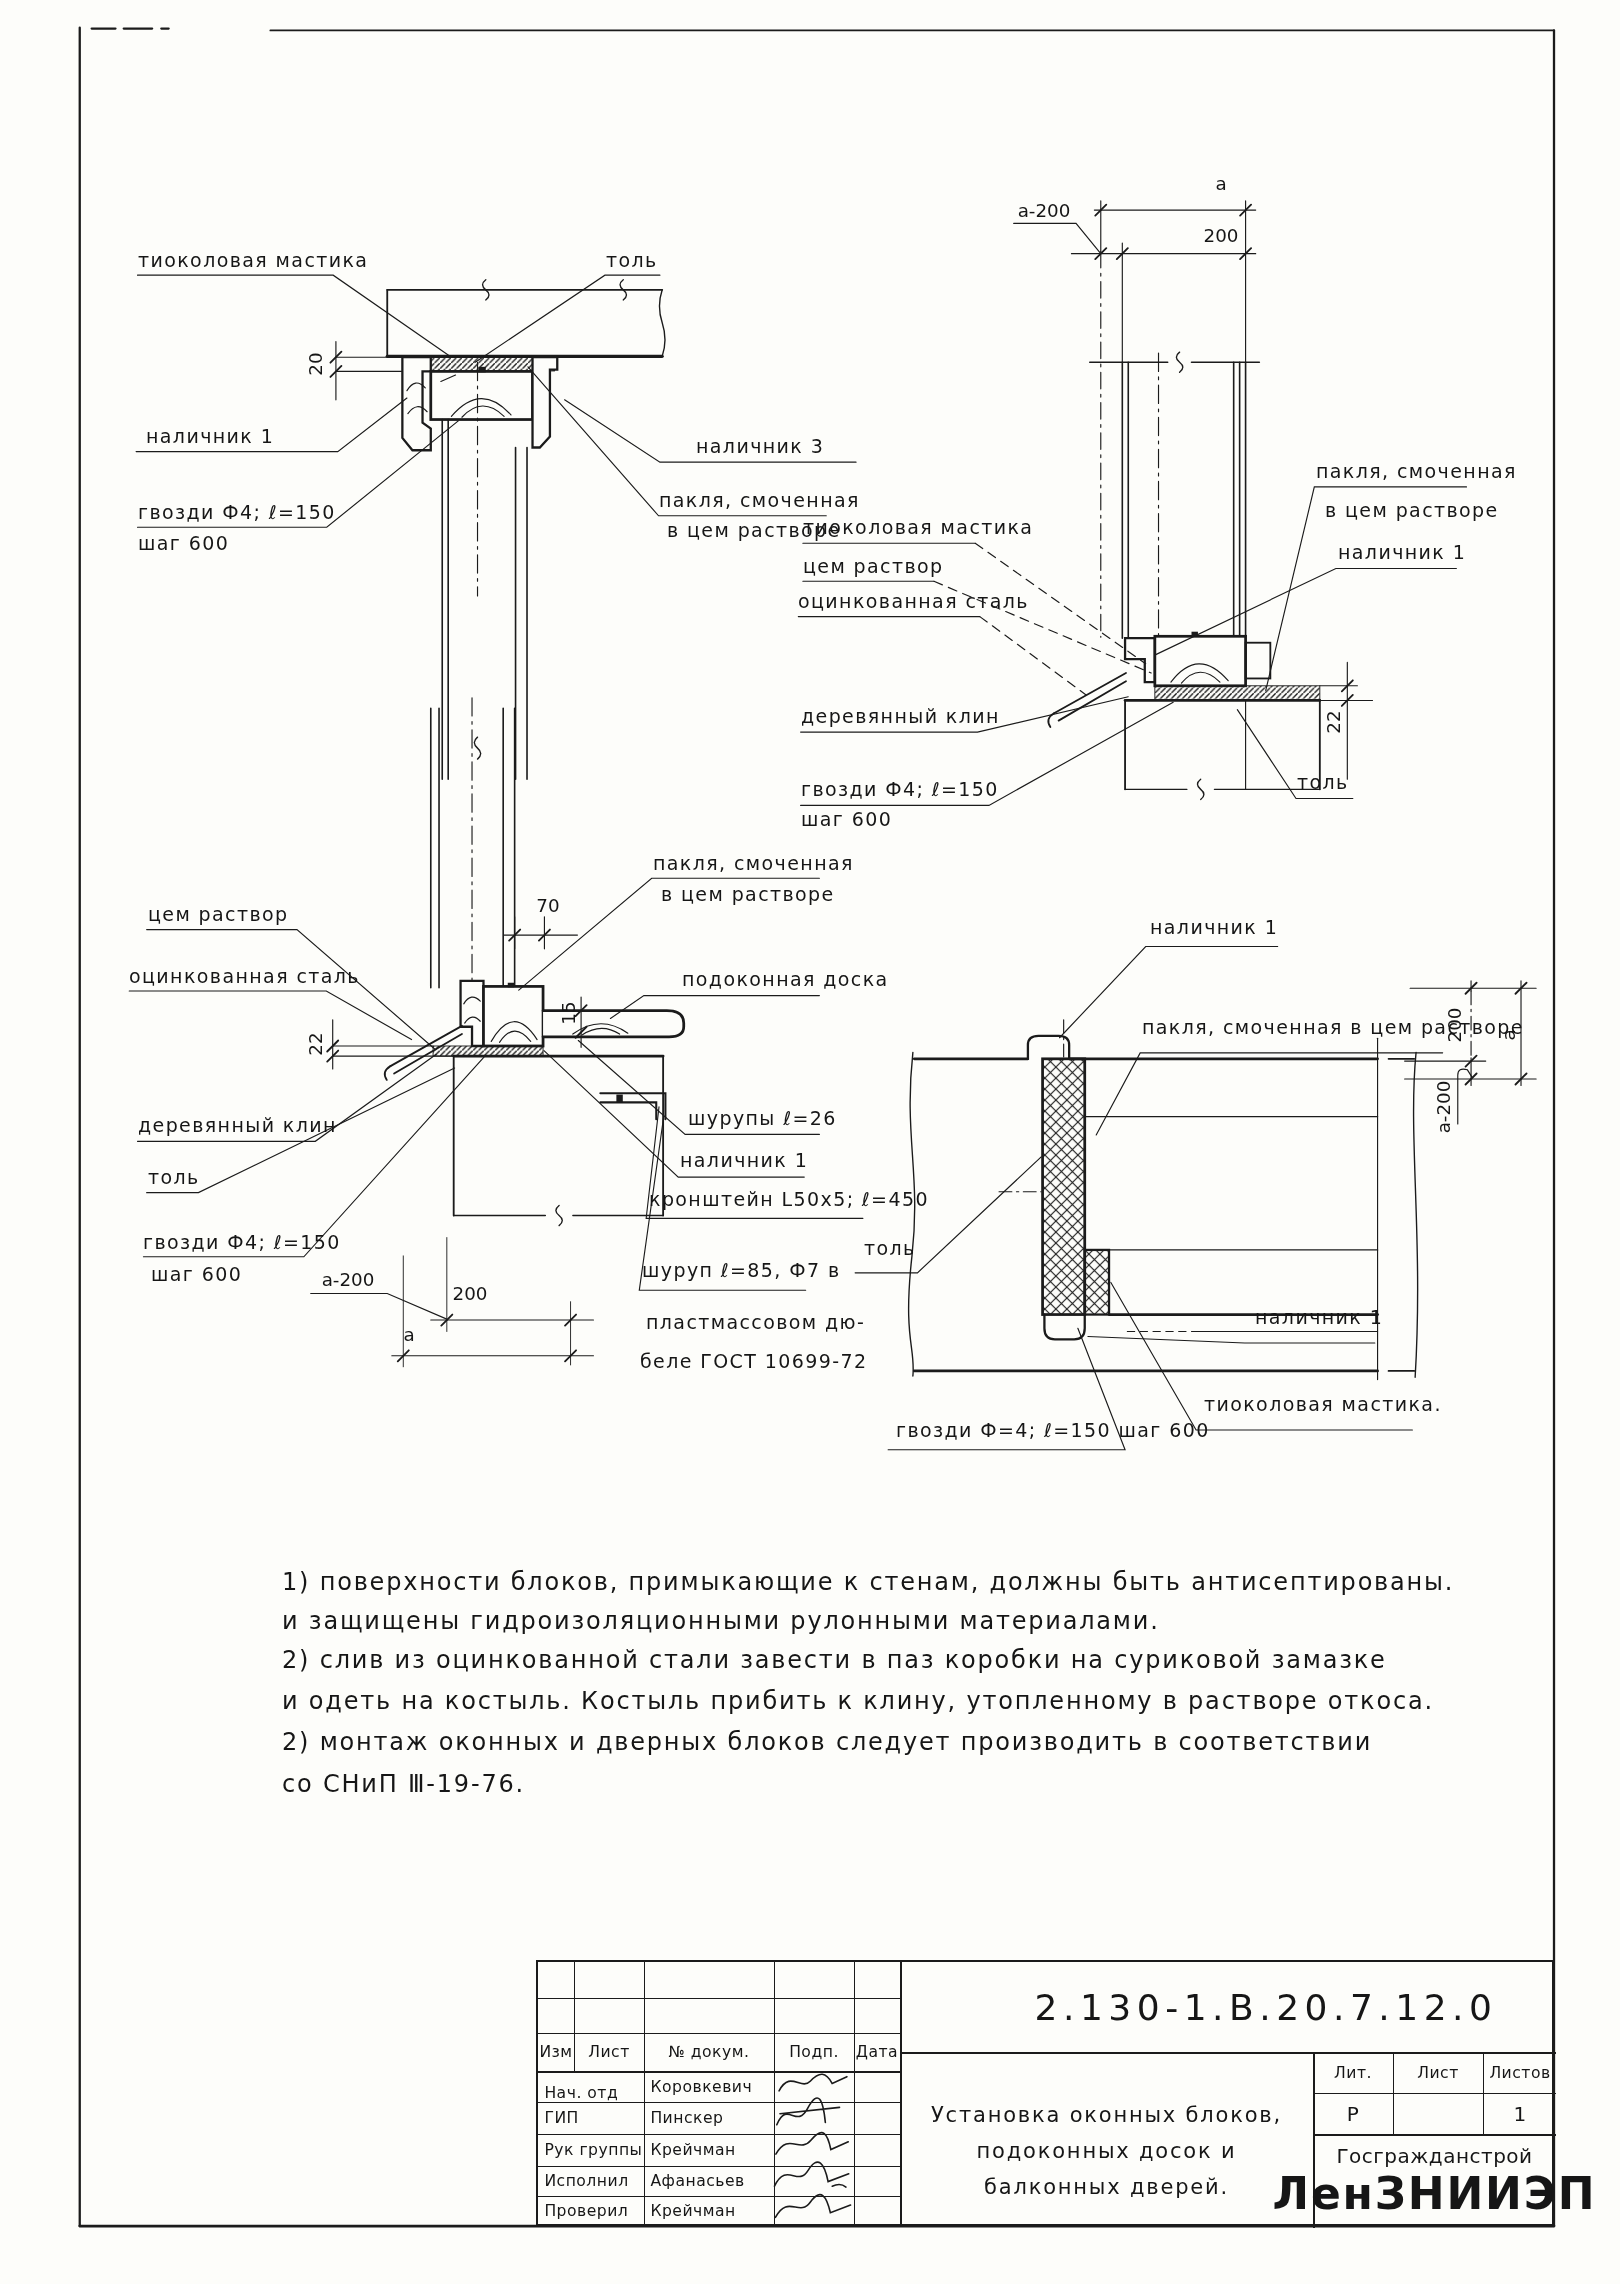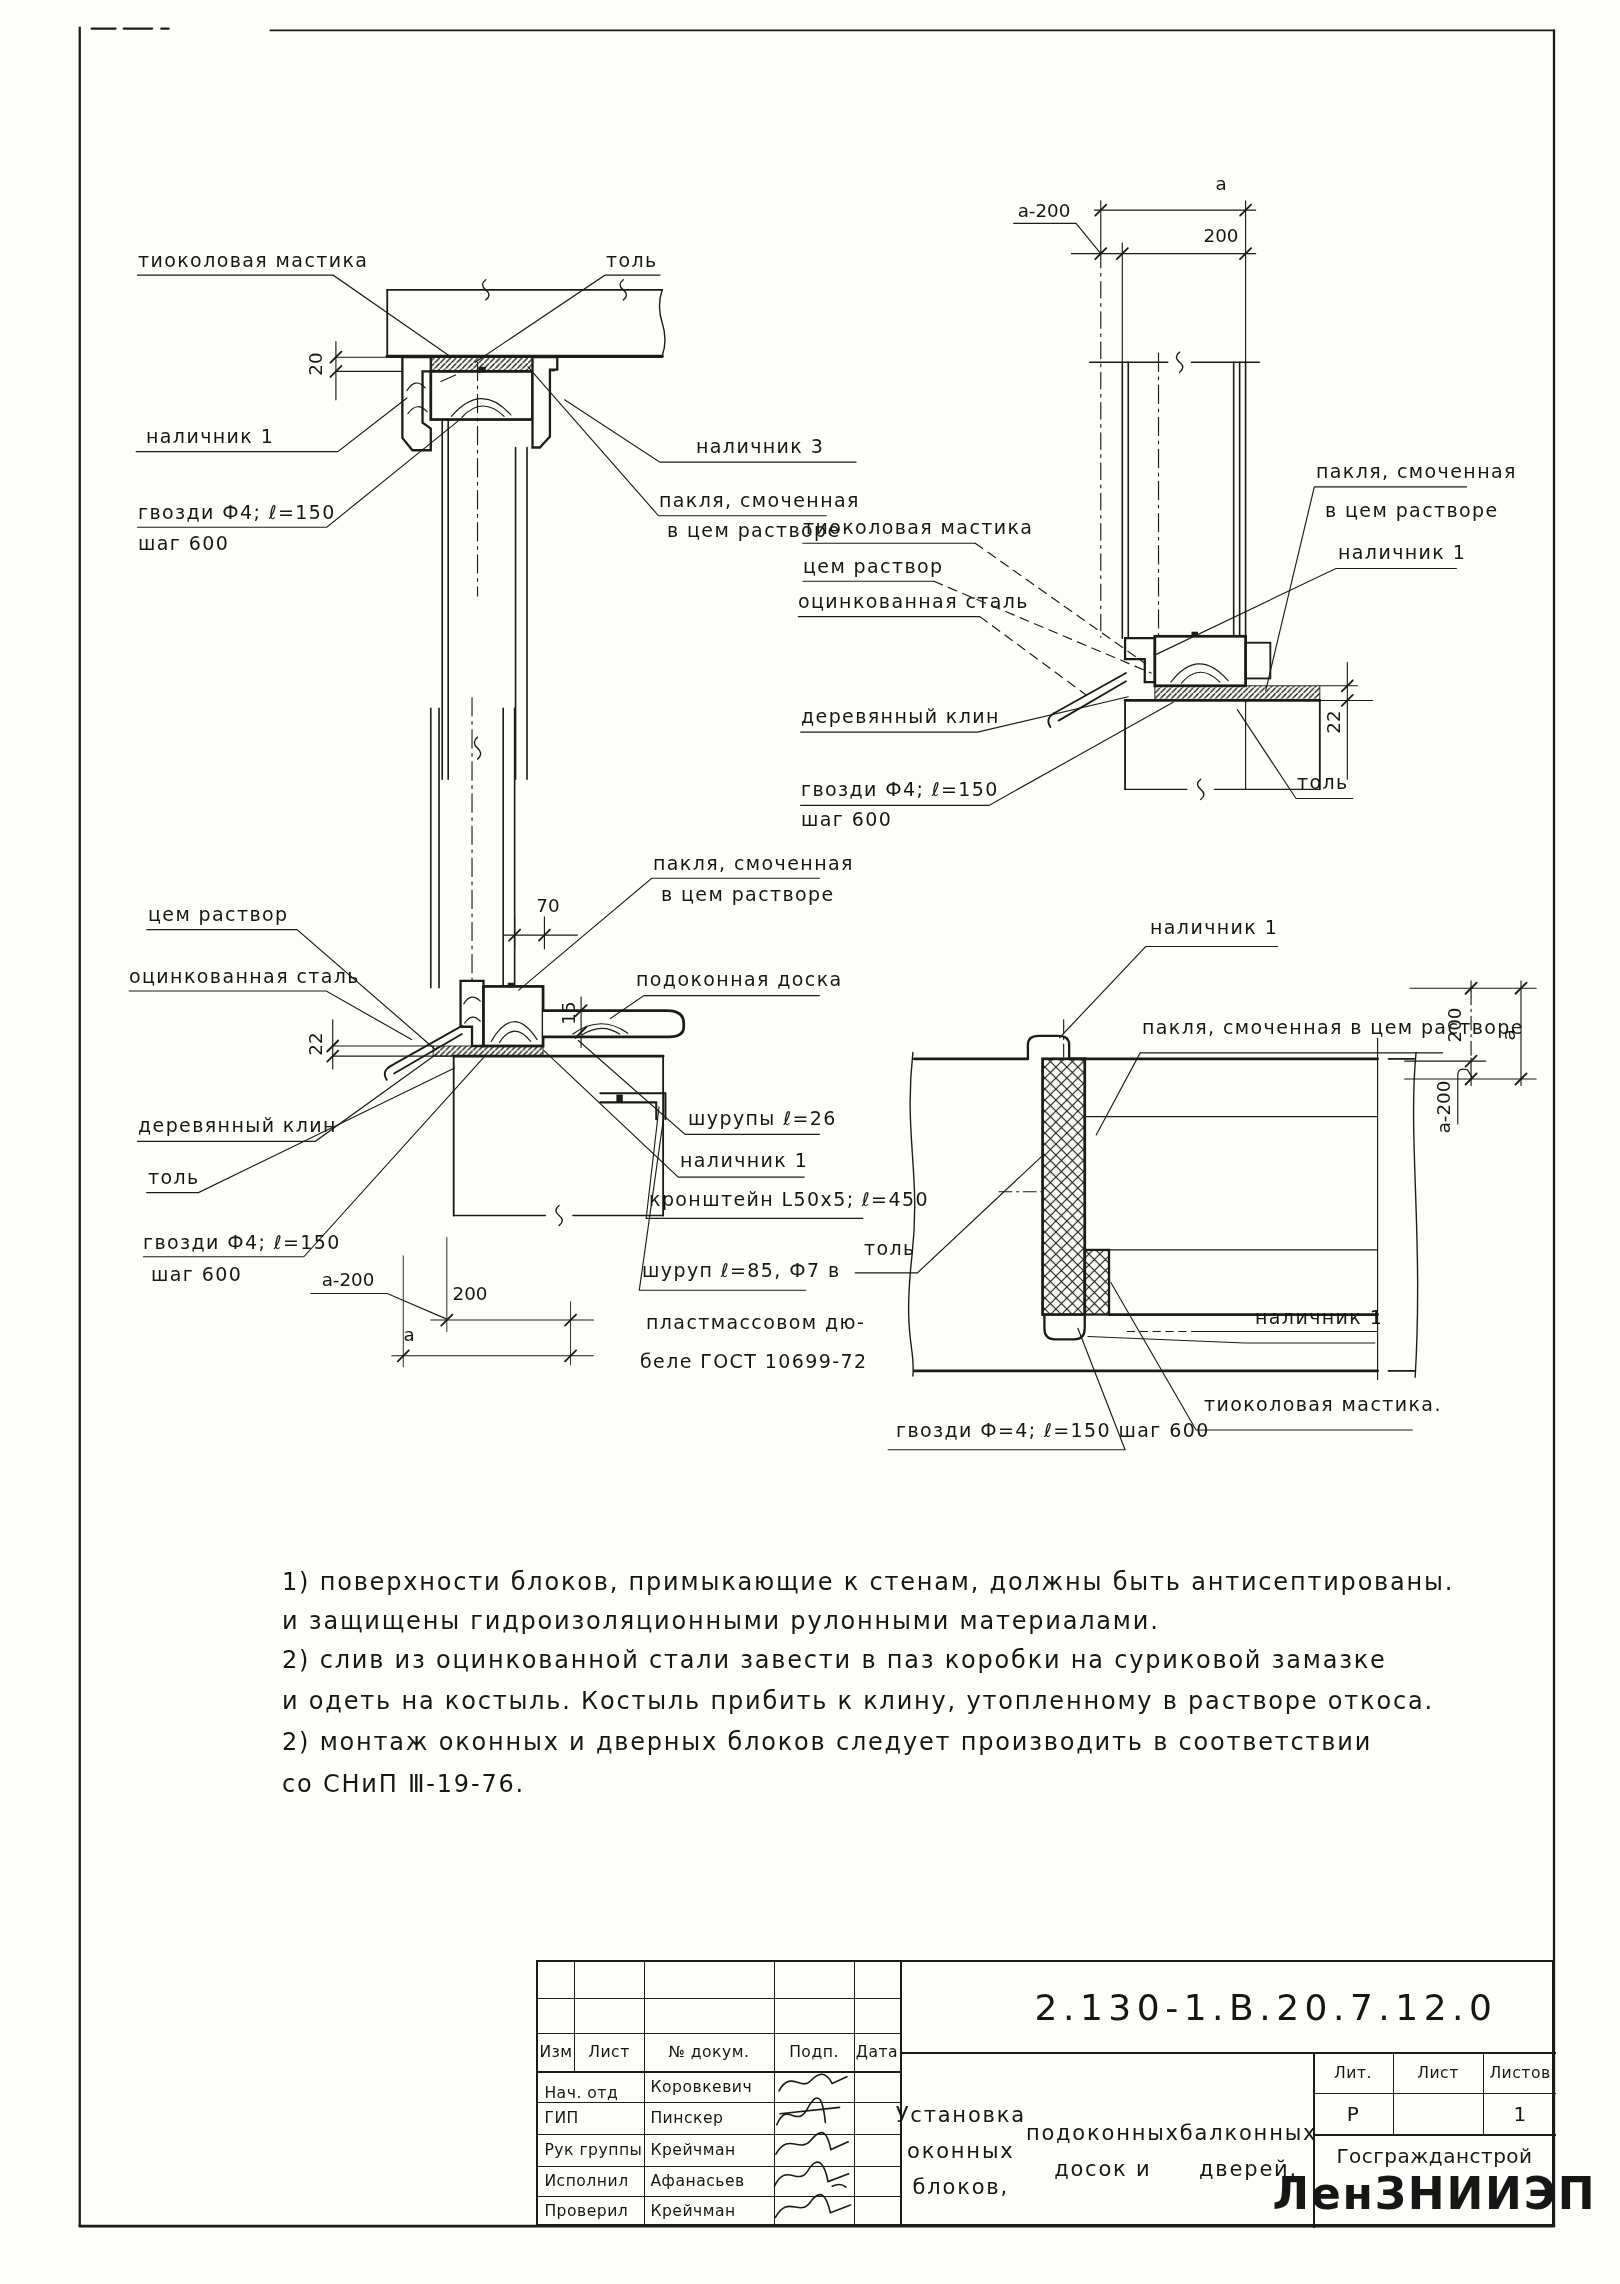--- a/index.html
+++ b/index.html
@@ -220,21 +220,21 @@
 <div class="lbl" style="left:1297px;top:772px">толь</div>
 
 <div class="lbl" style="left:148px;top:904px">цем раствор</div>
 <div class="lbl" style="left:129px;top:966px">оцинкованная сталь</div>
 <div class="lbl" style="left:138px;top:1115px">деревянный клин</div>
 <div class="lbl" style="left:148px;top:1167px">толь</div>
 <div class="lbl" style="left:143px;top:1232px">гвозди Ф4; ℓ=150</div>
 <div class="lbl" style="left:151px;top:1264px">шаг 600</div>
 <div class="lbl" style="left:653px;top:853px">пакля, смоченная</div>
 <div class="lbl" style="left:661px;top:884px">в цем растворе</div>
-<div class="lbl" style="left:636px;top:969px">подоконная доска</div>
+<div class="lbl" style="left:682px;top:969px">подоконная доска</div>
 <div class="lbl" style="left:688px;top:1108px">шурупы ℓ=26</div>
 <div class="lbl" style="left:680px;top:1150px">наличник 1</div>
 <div class="lbl" style="left:649px;top:1189px">кронштейн L50x5; ℓ=450</div>
 <div class="lbl" style="left:642px;top:1260px">шуруп ℓ=85, Ф7 в</div>
 <div class="lbl" style="left:646px;top:1312px">пластмассовом дю-</div>
 <div class="lbl" style="left:640px;top:1351px">беле ГОСТ 10699-72</div>
 <div class="dim" style="left:548px;top:905px">70</div>
 <div class="dim rot" style="left:568px;top:1013px">15</div>
 <div class="dim rot" style="left:315px;top:1044px">22</div>
 <div class="dim" style="left:348px;top:1279px">a-200</div>
@@ -291,21 +291,21 @@
   <div class="tbcell left" style="left:106px;top:140px;width:130px;height:32px">Пинскер</div>
   <div class="tbcell left" style="left:0;top:172px;width:106px;height:32px">Рук группы</div>
   <div class="tbcell left" style="left:106px;top:172px;width:130px;height:32px">Крейчман</div>
   <div class="tbcell left" style="left:0;top:204px;width:106px;height:30px">Исполнил</div>
   <div class="tbcell left" style="left:106px;top:204px;width:130px;height:30px">Афанасьев</div>
   <div class="tbcell left" style="left:0;top:234px;width:106px;height:29px">Проверил</div>
   <div class="tbcell left" style="left:106px;top:234px;width:130px;height:29px">Крейчман</div>
 
   <div class="tbcell doc" style="left:362px;top:0;width:732px;height:90px">2.130-1.В.20.7.12.0</div>
 
-  <div class="tbcell ttl" style="left:362px;top:90px;width:413px;height:200px;flex-direction:row">
+  <div class="tbcell ttl" style="left:362px;top:90px;width:413px;height:200px;flex-direction:column">
     <div>Установка оконных блоков,</div>
     <div>подоконных досок  и</div>
     <div>балконных дверей.</div>
   </div>
 
   <div class="tbcell" style="left:775px;top:90px;width:80px;height:41px">Лит.</div>
   <div class="tbcell" style="left:855px;top:90px;width:90px;height:41px">Лист</div>
   <div class="tbcell" style="left:945px;top:90px;width:74px;height:41px">Листов</div>
   <div class="tbcell mid" style="left:775px;top:131px;width:80px;height:42px">Р</div>
   <div class="tbcell mid" style="left:855px;top:131px;width:90px;height:42px"></div>

